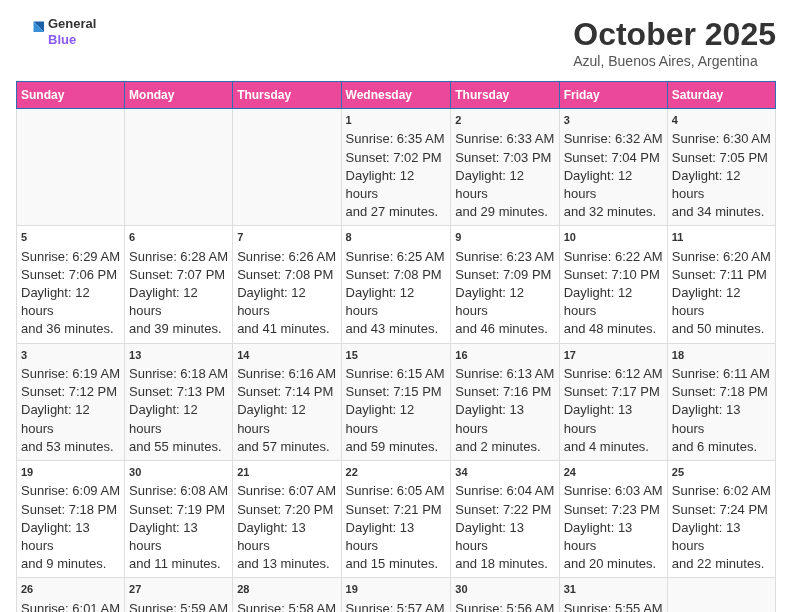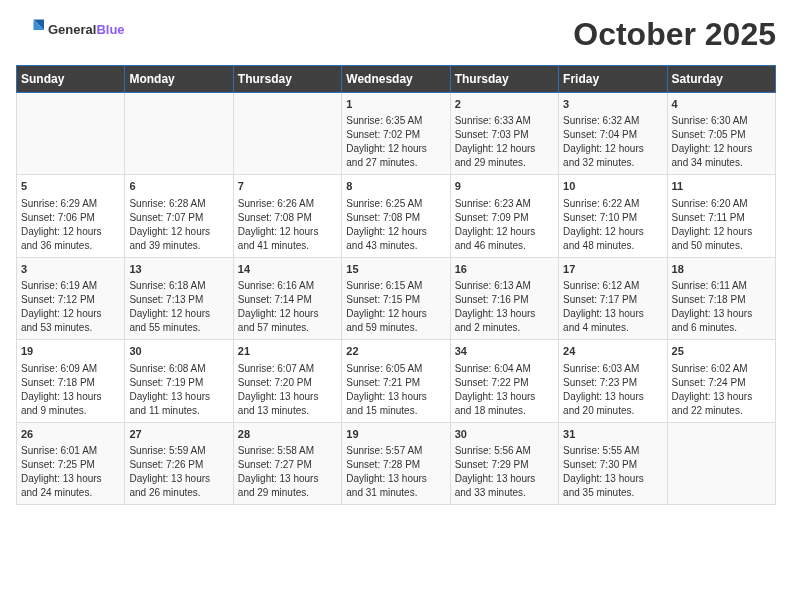--- a/index.html
+++ b/index.html
@@ -16,20 +16,21 @@
       align-items: flex-start;
       margin-bottom: 12px;
     }
     .logo {
       display: flex;
       align-items: center;
       gap: 4px;
     }
     .logo-text {
       display: flex;
+      flex-direction: column;
       font-size: 13px;
       font-weight: bold;
       line-height: 1.2;
     }
     .logo-general { color: #333; }
     .logo-blue { color: #8b5cf6; }
     .logo-icon {
       width: 28px;
       height: 28px;
     }
@@ -44,21 +45,21 @@
     .subtitle {
       font-size: 14px;
       color: #555;
     }
     table {
       width: 100%;
       border-collapse: collapse;
       font-size: 11px;
     }
     thead tr {
-      background-color: #404040;
+      background-color: #ec4899;
       color: #fff;
     }
     thead th {
       padding: 6px 4px;
       text-align: left;
       font-weight: bold;
       font-size: 12px;
       border: 1px solid #2e6db4;
     }
     tbody tr {
@@ -76,40 +77,41 @@
     }
     tbody tr:nth-child(even) {
       background-color: #fff;
     }
     .day-num {
       font-weight: bold;
       display: block;
       margin-bottom: 2px;
     }
     .cell-content {
-      font-size: 10px;
+      font-size: 13px;
       color: #333;
     }
   </style>
 </head>
 <body>
 
 <div class="header">
   <div class="logo">
     <svg class="logo-icon" viewBox="0 0 32 32">
       <polygon points="20,4 32,4 32,16" fill="#1a5fa8"></polygon>
       <polygon points="20,4 32,16 20,16" fill="#3a8fd4"></polygon>
     </svg>
     <div class="logo-text">
       <span class="logo-general">General</span>
       <span class="logo-blue">Blue</span>
     </div>
   </div>
   <div class="title-block">
     <div class="main-title">October 2025</div>
+    <div class="subtitle">Azul, Buenos Aires, Argentina</div>
   </div>
 </div>
 
 <table>
   <thead>
     <tr>
     <th>Sunday</th>
         <th>Monday</th>
         <th>Thursday</th>
         <th>Wednesday</th>

